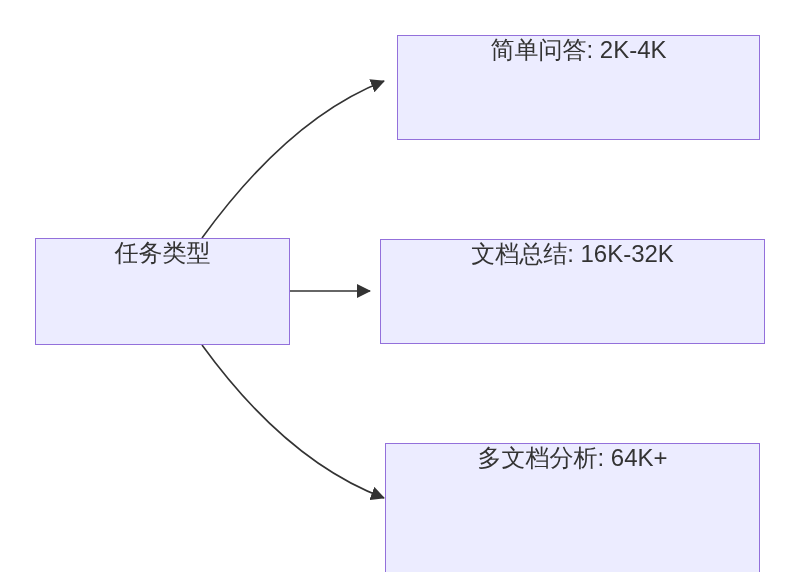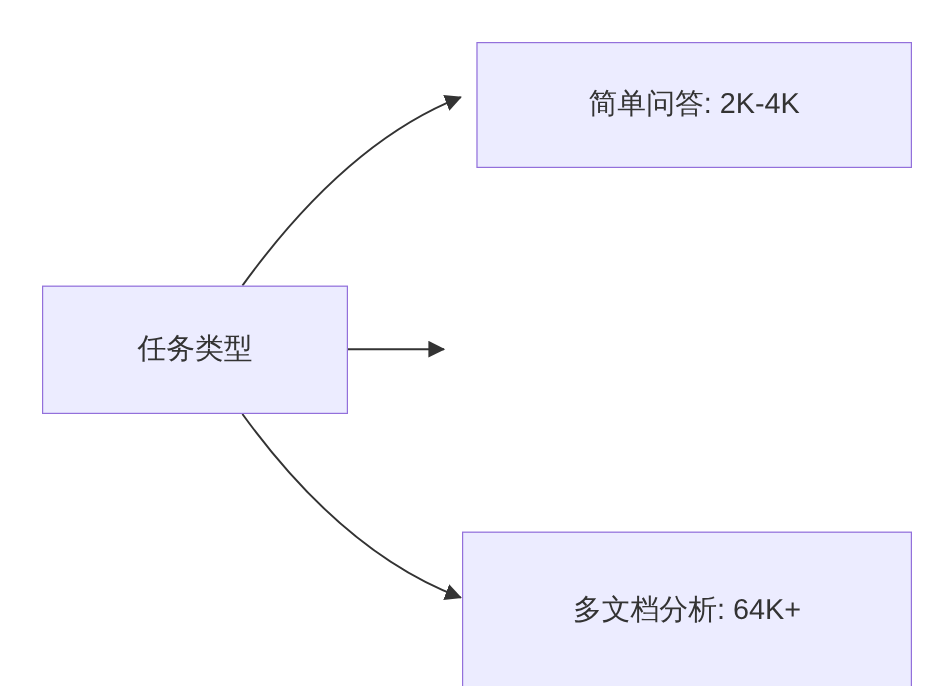--- a/index.html
+++ b/index.html
@@ -35,21 +35,20 @@
     stroke: var(--edge-color);
     stroke-width: 1.6;
   }
   .arrowhead-shape {
     fill: var(--edge-color);
     stroke: none;
   }
   .node {
     position: absolute;
     display: flex;
-    align-items: center;
     justify-content: center;
     background: var(--node-fill);
     border: 1.3px solid var(--node-border);
     color: var(--text-color);
     font-size: 24px;
     line-height: 1.2;
     text-align: center;
     box-sizing: border-box;
   }
   .node-root   { left: 35px;  top: 238px; width: 255px; height: 107px; }
@@ -74,18 +73,21 @@
   </svg>
 
   <div class="node node-root">
     <span>任务类型</span>
   </div>
 
   <div class="node node-child0">
     <span>简单问答: 2K-4K</span>
   </div>
 
+  <div class="node node-child1">
+    <span>文档总结: 16K-32K</span>
+  </div>
 
   <div class="node node-child2">
     <span>多文档分析: 64K+</span>
   </div>
 
 </div>
 
 </body></html>

